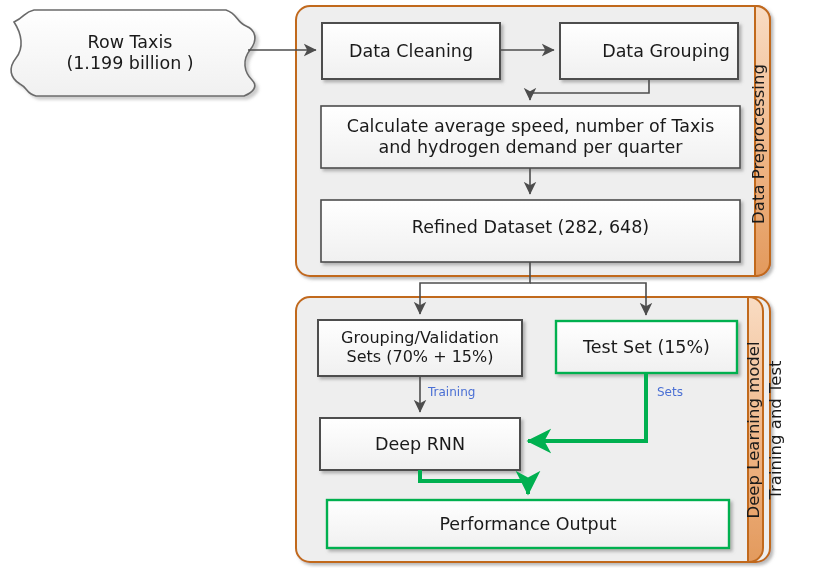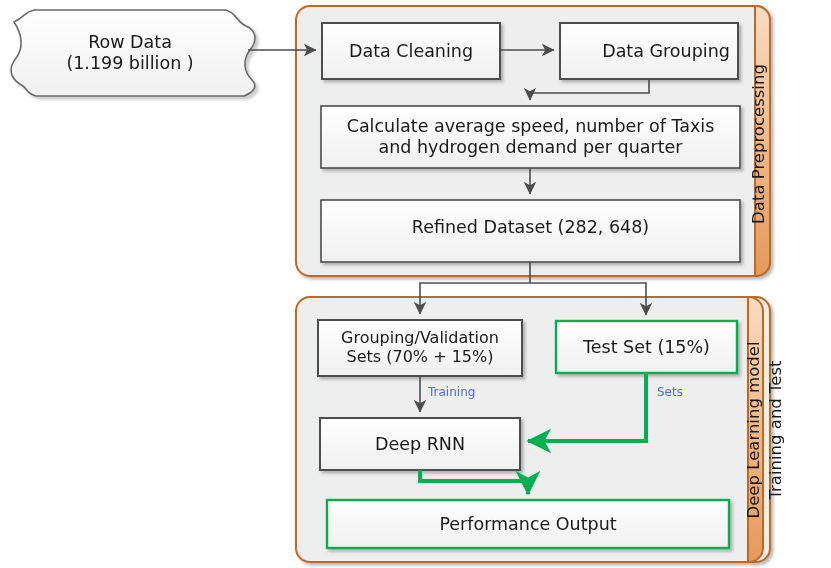--- a/index.html
+++ b/index.html
@@ -159,21 +159,21 @@
     <path d="M 530 283 L 646 283 L 646 315" fill="none" stroke="#4d4d4d" stroke-width="1.6" marker-end="url(#arrGray)"></path>
 
     <path d="M 420 376 L 420 412" fill="none" stroke="#4d4d4d" stroke-width="1.6" marker-end="url(#arrGray)"></path>
 
     <path d="M 646 373 L 646 441 L 528 441" fill="none" stroke="#00b050" stroke-width="4" marker-end="url(#arrGreen)"></path>
 
     <path d="M 420 470 L 420 481 L 528 481 L 528 494" fill="none" stroke="#00b050" stroke-width="4" marker-end="url(#arrGreen)"></path>
   </svg>
 
   <div class="txt box-label" style="left:18px; top:18px; width:224px; height:70px; flex-direction:column;">
-    <span>Row Data</span>
+    <span>Row Taxis</span>
     <span>(1.199 billion )</span>
   </div>
 
   <div class="txt box-label" style="left:322px; top:23px; width:178px; height:56px;">Data Cleaning</div>
 
   <div class="txt box-label" style="left:560px; top:23px; width:212px; height:56px;">Data Grouping</div>
 
   <div class="txt box-label" style="left:321px; top:106px; width:419px; height:62px; flex-direction:column;">
     <span>Calculate average speed, number of Taxis</span>
     <span>and hydrogen demand per quarter</span>

